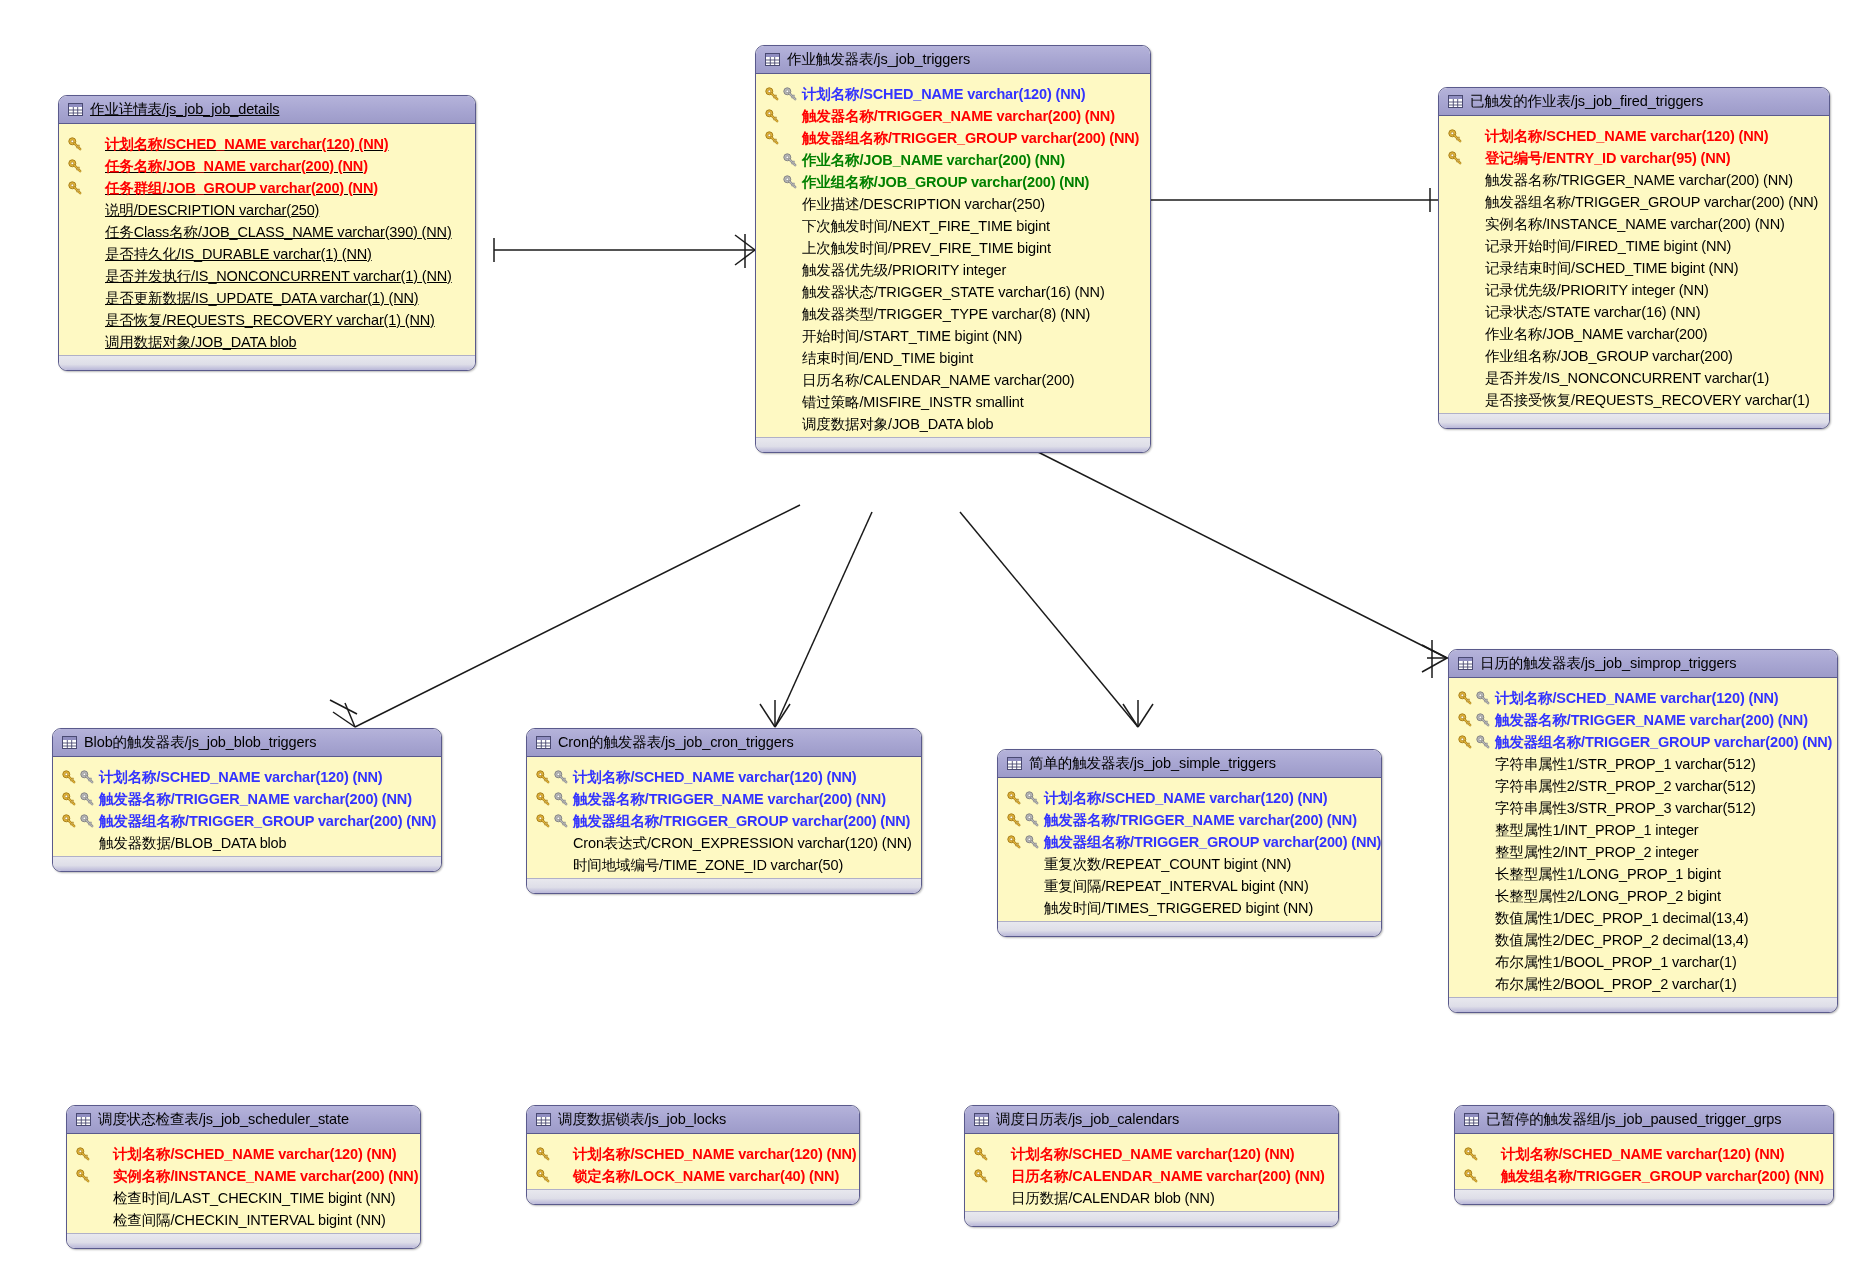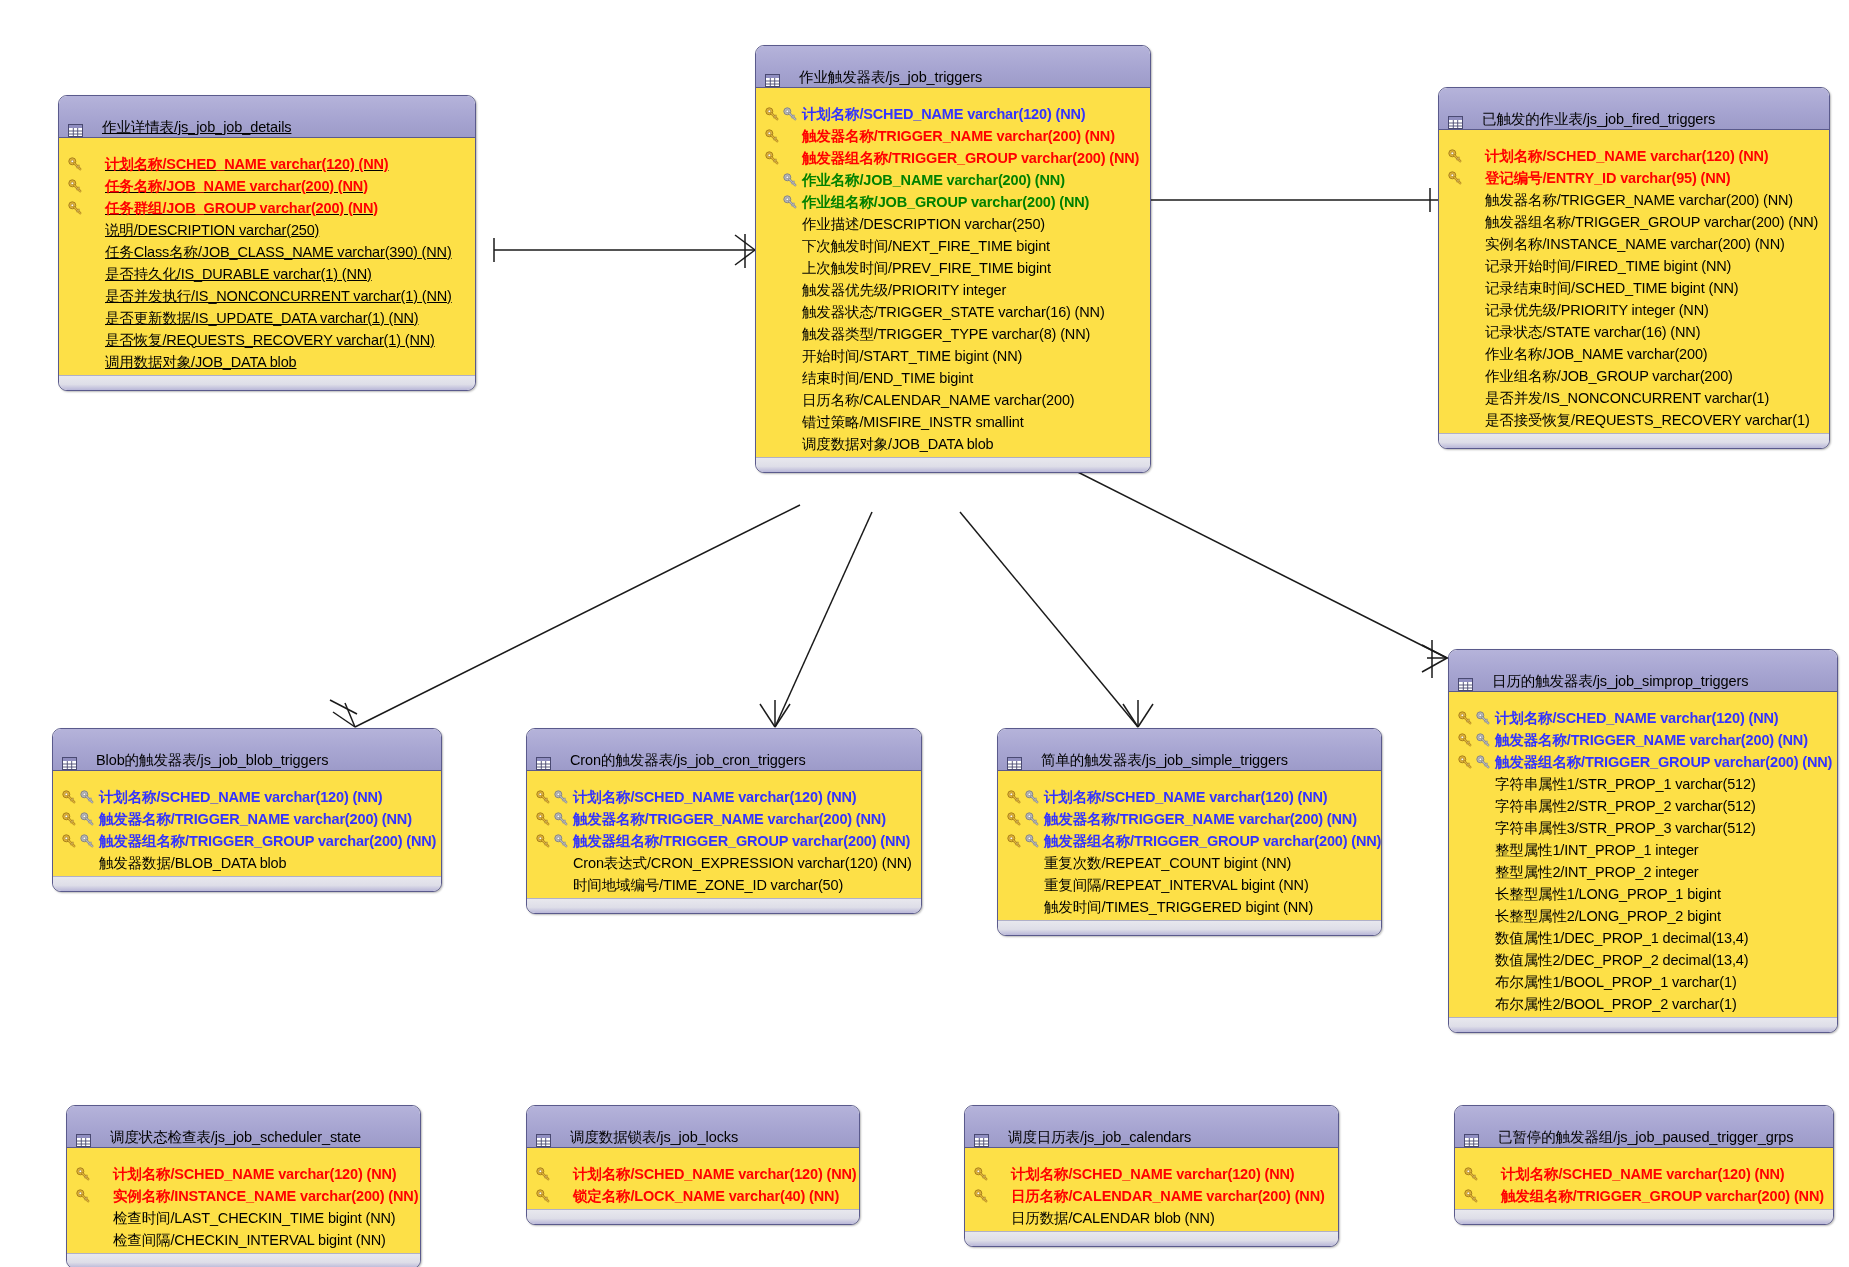--- a/index.html
+++ b/index.html
@@ -34,44 +34,43 @@
     background: #ffffff;
     border: 1px solid #5a5a8c;
     border-radius: 9px 9px 9px 9px;
     box-sizing: border-box;
     box-shadow: 1px 1px 2px rgba(0,0,0,0.28);
     overflow: hidden;
   }
   .entity-header {
     background: linear-gradient(to bottom, #b5b3da 0%, #a8a6d2 50%, #9d9bc9 100%);
     border-bottom: 1px solid #5a5a8c;
-    height: 42px;
+    height: 28px;
     display: flex;
-    align-items: flex-end;
+    align-items: center;
     padding: 0 6px 0 9px;
     box-sizing: border-box;
     border-radius: 8px 8px 0 0;
-    gap: 12px;
   }
   .entity-title {
     font-size: 14.5px;
     color: #000000;
     white-space: nowrap;
     margin-left: 7px;
     letter-spacing: -0.1px;
   }
   .tbl-icon {
     width: 15px;
     height: 13px;
     flex: 0 0 auto;
     display: block;
   }
   .attrs {
-    background: #fde047;
-    padding: 15px 0 2px 0;
+    background: #fef9c3;
+    padding: 9px 0 2px 0;
   }
   .attr {
     display: flex;
     align-items: center;
     height: 22px;
     padding-left: 7px;
     white-space: nowrap;
     box-sizing: border-box;
   }
   .keyslot {
@@ -809,21 +808,21 @@
           <span class="attr-text plain">Cron表达式/CRON_EXPRESSION varchar(120) (NN)</span>
         </div>
         <div class="attr">
           <span class="keyslot"></span>
           <span class="keyslot"></span>
           <span class="attr-text plain">时间地域编号/TIME_ZONE_ID varchar(50)</span>
         </div>
       </div>
       <div class="entity-footer"></div>
     </div>
-    <div class="entity" style="left: 997px; top: 728px; width: 385px;">
+    <div class="entity" style="left: 997px; top: 749px; width: 385px;">
       <div class="entity-header">
         <span>
           <svg class="tbl-icon" viewBox="0 0 15 13" xmlns="http://www.w3.org/2000/svg">
             <rect x="0.5" y="0.5" width="14" height="12" fill="#ffffff" stroke="#4a4a72" stroke-width="1"></rect>
             <rect x="1" y="1" width="13" height="3" fill="#8f8dc0"></rect>
             <line x1="1" y1="7" x2="14" y2="7" stroke="#4a4a72" stroke-width="0.9"></line>
             <line x1="1" y1="10" x2="14" y2="10" stroke="#4a4a72" stroke-width="0.9"></line>
             <line x1="5.3" y1="4" x2="5.3" y2="12.5" stroke="#4a4a72" stroke-width="0.9"></line>
             <line x1="9.7" y1="4" x2="9.7" y2="12.5" stroke="#4a4a72" stroke-width="0.9"></line>
           </svg>

